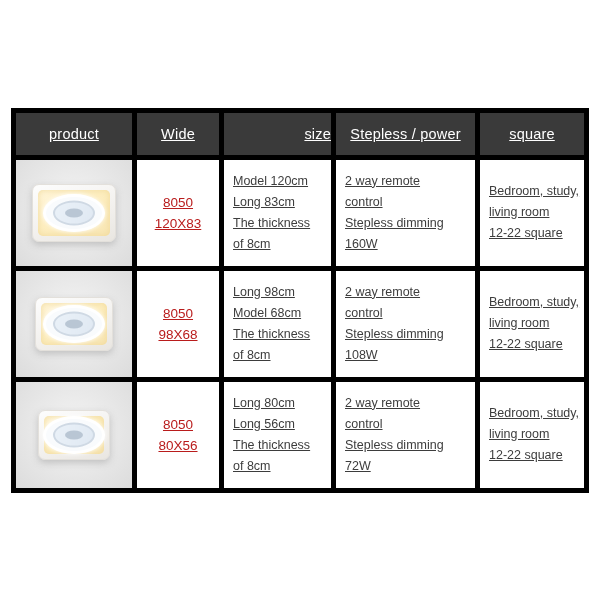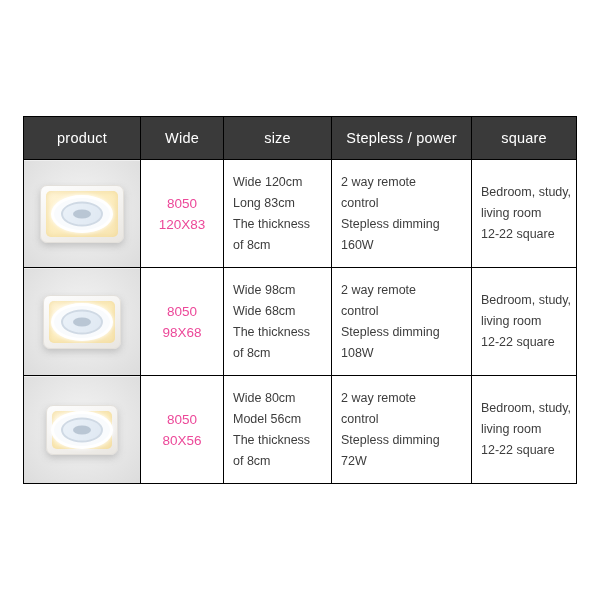--- a/index.html
+++ b/index.html
@@ -24,37 +24,38 @@
   }
   .spec-table {
     width: 548px;
     border-collapse: collapse;
     table-layout: fixed;
     background: #ffffff;
     margin-top: 0px;
   }
   .spec-table th,
   .spec-table td {
-    border: 1px solid #000000;
+    border: 5px solid #000000;
     padding: 0;
     vertical-align: middle;
+    text-decoration: underline;
   }
   thead th {
     background: #3a3a3a;
     color: #ffffff;
     font-weight: normal;
     font-size: 14.5px;
     text-align: center;
     height: 42px;
     border: 1px solid #3a3a3a;
     letter-spacing: 0.2px;
   }
   .col-product { width: 116px; }
   .col-model   { width: 82px;  }
-  .col-size    { width: 107px; }
+  .col-size    { width: 107px; text-align: right; }
   .col-segment { width: 139px; }
   .col-apply   { width: 104px; }
 
   tbody tr { height: 108px; }
 
   td.product-cell {
     padding: 0;
     background: #efefef;
   }
   .lamp-thumb {
@@ -125,21 +126,21 @@
   td.text-cell {
     font-size: 12.5px;
     color: #3d3d3d;
     line-height: 21px;
     padding: 8px 9px;
     vertical-align: middle;
   }
   td.model-cell {
     text-align: center;
     font-size: 13.5px;
-    color: #ec4899;
+    color: #b91c1c;
     line-height: 21px;
   }
   td.apply-cell {
     text-align: left;
   }
   .line { display: block; white-space: nowrap; }
 </style>
 </head>
 <body>
 
@@ -165,21 +166,21 @@
               <div class="lamp-ring2"></div>
               <div class="lamp-core"></div>
             </div>
           </div>
         </td>
         <td class="model-cell">
           <span class="line">8050</span>
           <span class="line">120X83</span>
         </td>
         <td class="text-cell">
-          <span class="line">Wide 120cm</span>
+          <span class="line">Model 120cm</span>
           <span class="line">Long 83cm</span>
           <span class="line">The thickness</span>
           <span class="line">of 8cm</span>
         </td>
         <td class="text-cell">
           <span class="line">2 way remote</span>
           <span class="line">control</span>
           <span class="line">Stepless dimming</span>
           <span class="line">160W</span>
         </td>
@@ -199,22 +200,22 @@
               <div class="lamp-ring2"></div>
               <div class="lamp-core"></div>
             </div>
           </div>
         </td>
         <td class="model-cell">
           <span class="line">8050</span>
           <span class="line">98X68</span>
         </td>
         <td class="text-cell">
-          <span class="line">Wide 98cm</span>
-          <span class="line">Wide 68cm</span>
+          <span class="line">Long 98cm</span>
+          <span class="line">Model 68cm</span>
           <span class="line">The thickness</span>
           <span class="line">of 8cm</span>
         </td>
         <td class="text-cell">
           <span class="line">2 way remote</span>
           <span class="line">control</span>
           <span class="line">Stepless dimming</span>
           <span class="line">108W</span>
         </td>
         <td class="text-cell apply-cell">
@@ -233,22 +234,22 @@
               <div class="lamp-ring2"></div>
               <div class="lamp-core"></div>
             </div>
           </div>
         </td>
         <td class="model-cell">
           <span class="line">8050</span>
           <span class="line">80X56</span>
         </td>
         <td class="text-cell">
-          <span class="line">Wide 80cm</span>
-          <span class="line">Model 56cm</span>
+          <span class="line">Long 80cm</span>
+          <span class="line">Long 56cm</span>
           <span class="line">The thickness</span>
           <span class="line">of 8cm</span>
         </td>
         <td class="text-cell">
           <span class="line">2 way remote</span>
           <span class="line">control</span>
           <span class="line">Stepless dimming</span>
           <span class="line">72W</span>
         </td>
         <td class="text-cell apply-cell">

